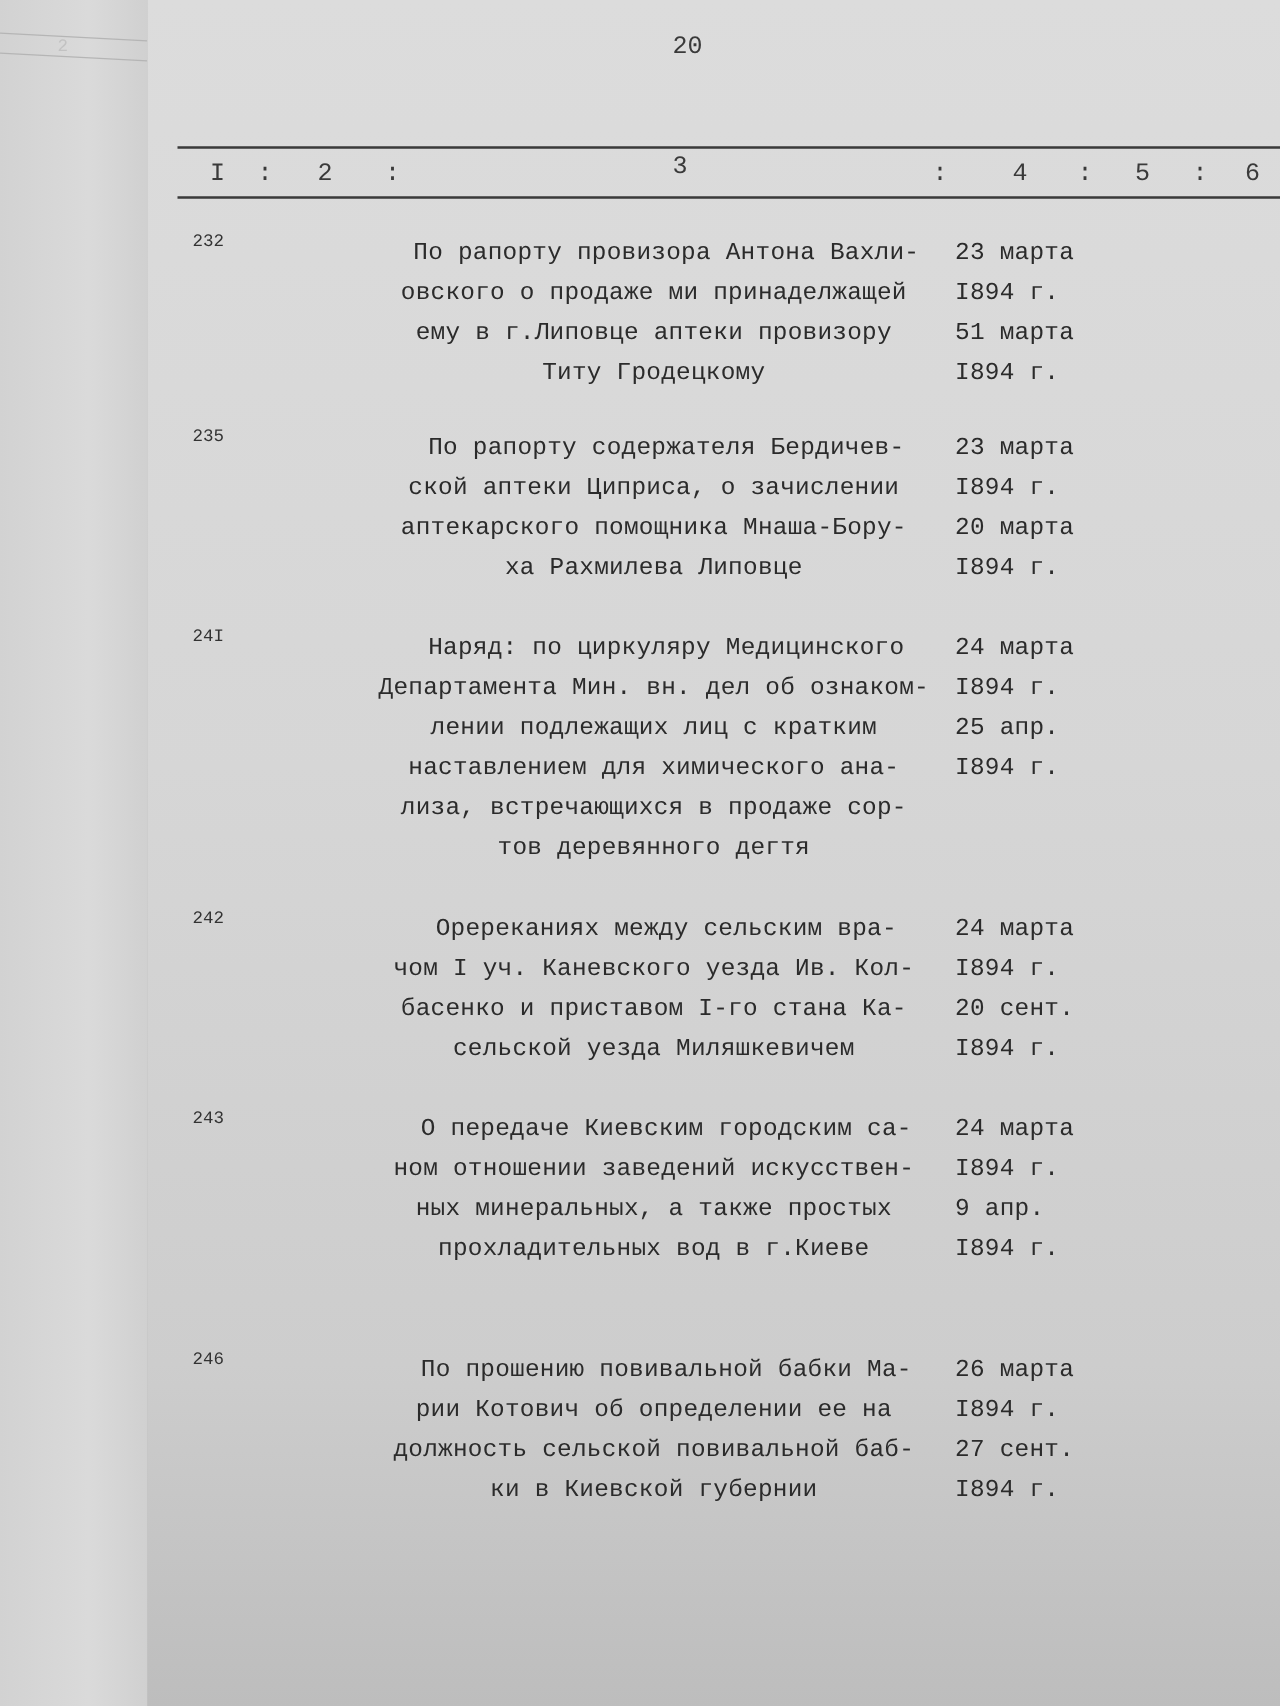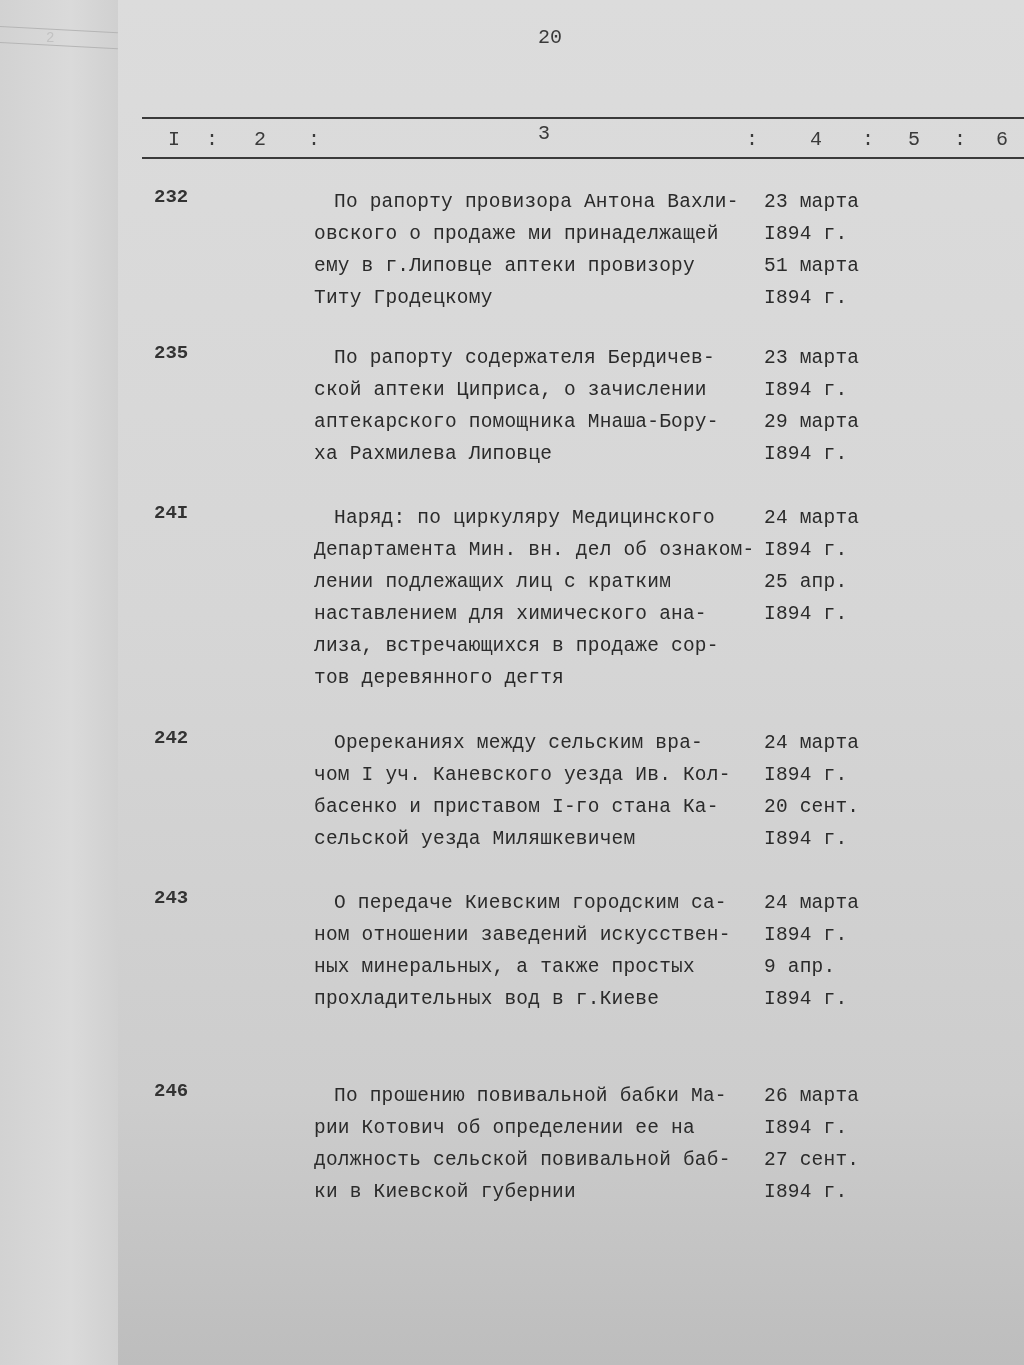--- a/index.html
+++ b/index.html
@@ -72,29 +72,29 @@
     }
     .entry {
       position: absolute;
       left: 0;
       width: 906px;
     }
     .entry .num {
       position: absolute;
       left: 36px;
       top: 0;
-      font-size: 19px;
+      font-size: 14px;
       color: #333;
-      font-weight: bold;
     }
     .entry .desc {
       position: absolute;
-      left: 196px;
+      left: 170px;
       top: 0;
       width: 470px;
+      text-align: center;
     }
     .entry .dates {
       position: absolute;
       left: 646px;
       top: 0;
       width: 140px;
     }
     .line {
       font-size: 19.5px;
       line-height: 32px;
@@ -150,21 +150,21 @@
     <div class="num">235</div>
     <div class="desc">
       <div class="line">По рапорту содержателя Бердичев-</div>
       <div class="line">ской аптеки Циприса, о зачислении</div>
       <div class="line">аптекарского помощника Мнаша-Бору-</div>
       <div class="line">ха Рахмилева Липовце</div>
     </div>
     <div class="dates">
       <div class="line">23 марта</div>
       <div class="line">I894 г.</div>
-      <div class="line">29 марта</div>
+      <div class="line">20 марта</div>
       <div class="line">I894 г.</div>
     </div>
   </div>
 
   <div class="entry" style="top:502px;">
     <div class="num">24I</div>
     <div class="desc">
       <div class="line">Наряд: по циркуляру Медицинского</div>
       <div class="line">Департамента Мин. вн. дел об ознаком-</div>
       <div class="line">лении подлежащих лиц с кратким</div>

